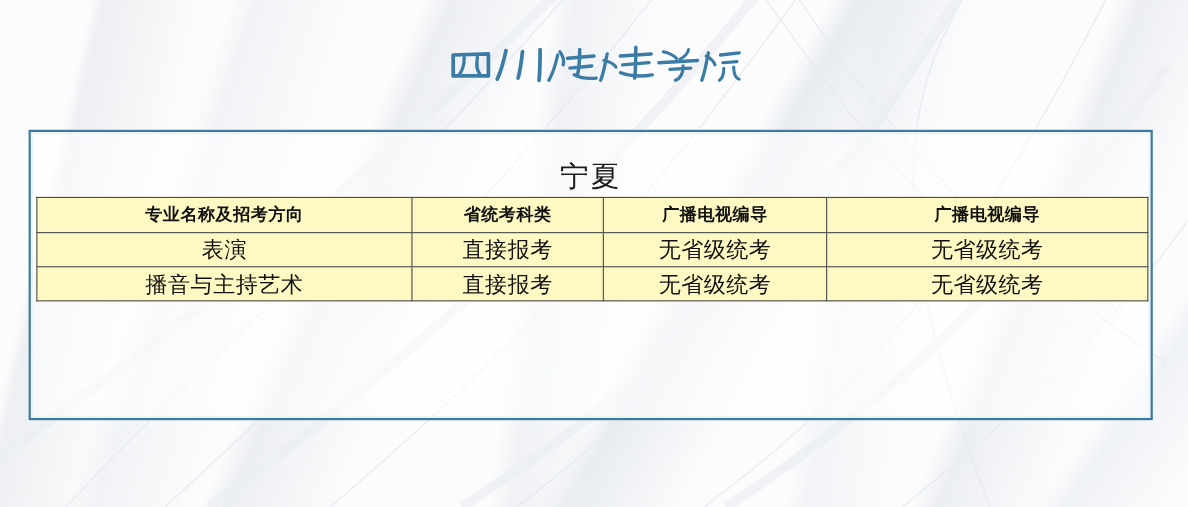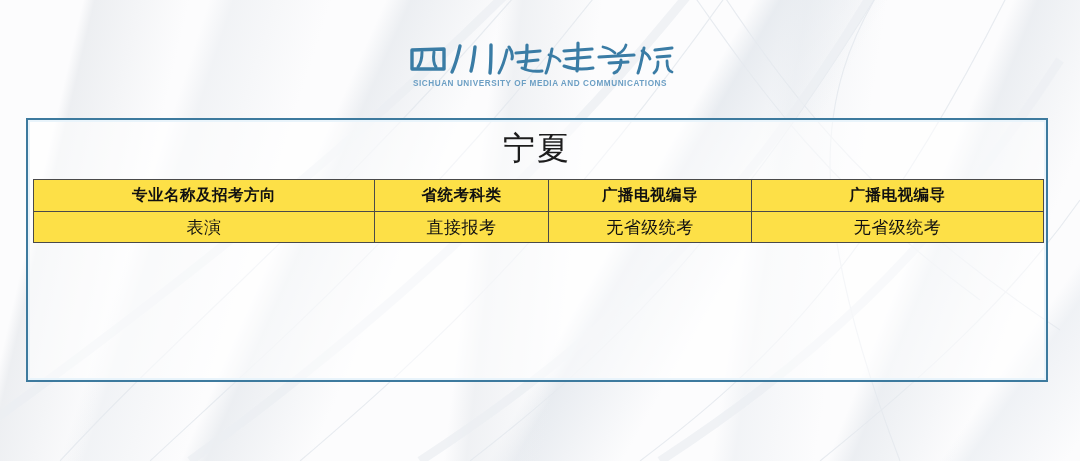--- a/index.html
+++ b/index.html
@@ -70,59 +70,59 @@
     width: 1022px;
     height: 264px;
     border: 2px solid #3d7a9e;
     box-shadow: inset 0 0 0 2px #e9f4fb;
     background: rgba(255,255,255,0.55);
     z-index: 2;
   }
 
   .card-title {
     text-align: center;
-    font-size: 32px;
+    font-size: 26px;
     line-height: 1;
     color: #1c1c1c;
     font-family: "DejaVu Sans", "Liberation Sans", sans-serif;
     font-weight: 400;
-    padding-top: 12px;
+    padding-top: 28px;
     letter-spacing: 2px;
   }
 
   
   .table-wrap {
     position: absolute;
     left: 5px;
     top: 59px;
     width: 1010px;
   }
   table.grid {
     width: 1010px;
     border-collapse: collapse;
     table-layout: fixed;
-    background: #fde047;
+    background: #fef9c3;
   }
   table.grid th,
   table.grid td {
     border: 1px solid #4a4a4a;
     text-align: center;
     color: #111111;
     font-family: "DejaVu Sans", "Liberation Sans", sans-serif;
     vertical-align: middle;
   }
   table.grid th {
     height: 32px;
     font-size: 15.5px;
     font-weight: 700;
     letter-spacing: 0.5px;
   }
   table.grid td {
     height: 31px;
-    font-size: 17px;
+    font-size: 20px;
     font-weight: 400;
     letter-spacing: 0.5px;
   }
   .col-major   { width: 341px; }
   .col-cond    { width: 174px; }
   .col-subject { width: 203px; }
   .col-sub     { width: 292px; }
 </style>
 </head>
 <body>
@@ -182,21 +182,20 @@
       <path d="M215 22 C215 28, 214 33, 208 35" stroke-width="3"></path>
 
       <path d="M238 10 C236 19, 235 27, 232 35" stroke-width="3"></path>
       <path d="M236 13 C240 15, 243 18, 244 21" stroke-width="2.8"></path>
       <path d="M249 12 L266 10" stroke-width="3"></path>
       <path d="M251 19 L264 18" stroke-width="2.8"></path>
       <path d="M252 24 C252 29, 251 33, 248 35" stroke-width="2.8"></path>
       <path d="M261 23 C261 29, 262 33, 266 34" stroke-width="2.8"></path>
     </g>
   </svg>
-  <span class="logo-en">SICHUAN UNIVERSITY OF MEDIA AND COMMUNICATIONS</span>
 </div>
 
 <div class="card">
 
   <div class="card-title">宁夏</div>
 
   <div class="table-wrap">
     <table class="grid">
       <colgroup>
         <col class="col-major">
@@ -212,17 +211,23 @@
           <th>广播电视编导</th>
         </tr>
       </thead>
       <tbody>
         <tr>
           <td>表演</td>
           <td>直接报考</td>
           <td>无省级统考</td>
           <td>无省级统考</td>
         </tr>
+        <tr>
+          <td>播音与主持艺术</td>
+          <td>直接报考</td>
+          <td>无省级统考</td>
+          <td>无省级统考</td>
+        </tr>
       </tbody>
     </table>
   </div>
 
 </div>
 
 </body></html>

